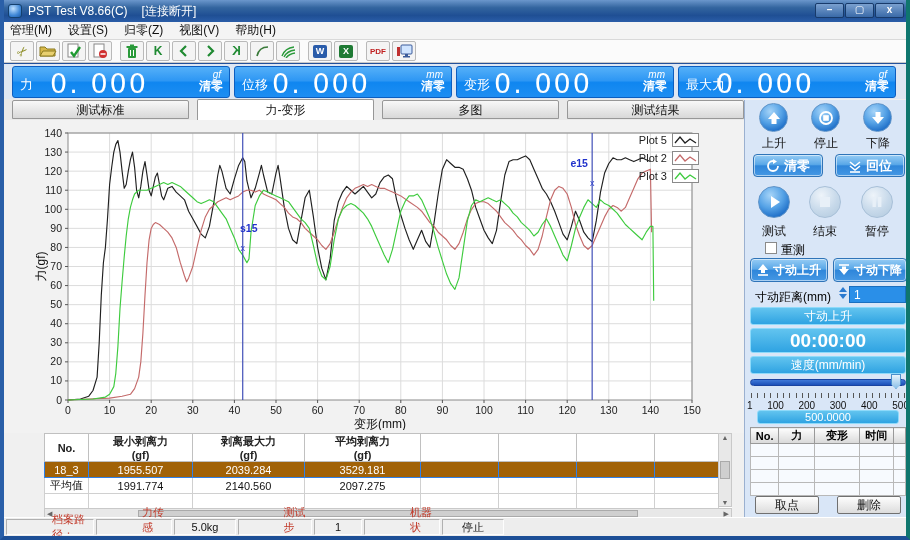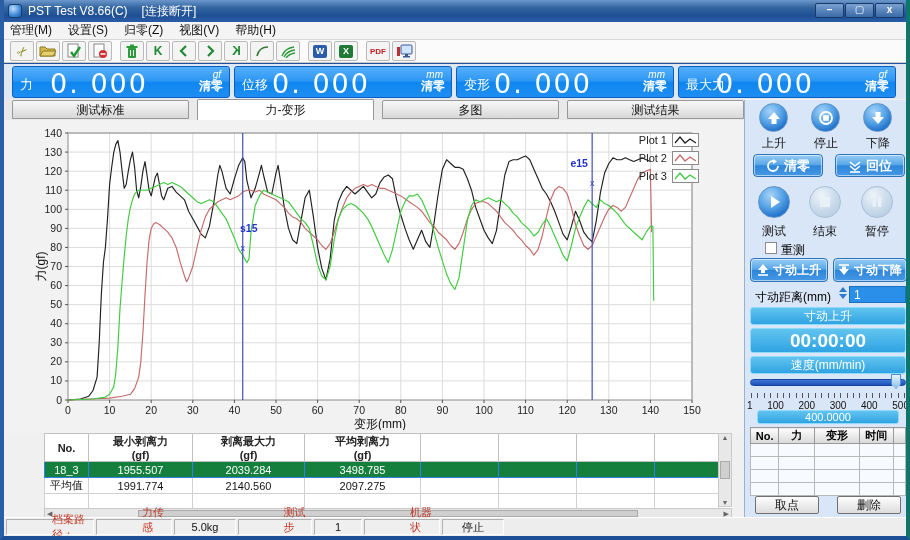--- a/index.html
+++ b/index.html
@@ -46,21 +46,21 @@
   .legend{position:absolute;left:603px;top:11px;width:92px;}
   .lg-row{display:flex;align-items:center;justify-content:flex-end;height:18px;gap:5px;}
   .lg-label{font-size:11px;color:#222;}
   .lg-box{width:27px;height:14px;background:#fff;border:1px solid #8a8a8a;display:flex;align-items:center;}
   
   .results{position:absolute;left:40px;top:433px;width:688px;height:84px;background:#fff;}
   .results table{border-collapse:collapse;table-layout:fixed;width:674px;font-size:11px;}
   .results th{border:1px solid #c0c0c0;background:#fff;font-weight:bold;height:26px;padding:0;color:#222;}
   .results th .h2{font-weight:bold;}
   .results td{border:1px solid #d0d0d0;height:16px;text-align:center;color:#111;padding:0;}
-  .results tr.selected td{background:#15803d;color:#fff;border-color:#2f80e8;}
+  .results tr.selected td{background:#a16207;color:#fff;border-color:#2f80e8;}
   .vscroll{position:absolute;right:0;top:0;width:14px;height:74px;background:#e8e8e8;border:1px solid #c9c9c9;
     display:flex;flex-direction:column;justify-content:space-between;align-items:center;font-size:7px;color:#666;}
   .hscroll{position:absolute;left:0;top:75px;width:688px;height:11px;background:#e8e8e8;border:1px solid #c9c9c9;
     display:flex;justify-content:space-between;align-items:center;font-size:7px;color:#666;padding:0 2px;}
   .thumbv{width:10px;height:18px;background:#cfcfcf;border:1px solid #aaa;}
   .thumbh{width:500px;height:7px;background:#cfcfcf;border:1px solid #aaa;}
   
   .side{position:absolute;left:740px;top:100px;width:166px;height:417px;background:#d9e6f7;border-left:1px solid #9ab0d0;}
   .round-btn{position:absolute;border-radius:50%;border:1px solid #5e93c8;display:flex;align-items:center;justify-content:center;
     background:radial-gradient(circle at 38% 28%,#a6d4f8 0%,#55a2e6 45%,#1f6fc8 78%,#1a60b4 100%);}
@@ -341,21 +341,21 @@
         <path d="M34.0 278.0 L59.0 277.0 L71.4 275.1 L75.6 272.3 L79.8 264.6 L81.8 251.3 L83.9 224.6 L86.0 186.5 L88.1 159.8 L90.2 135.0 L92.2 114.0 L94.3 96.8 L96.4 85.4 L98.5 77.8 L100.6 72.0 L104.7 68.2 L108.9 68.2 L113.0 68.2 L117.2 66.3 L121.4 64.4 L125.5 62.5 L129.7 60.6 L133.8 62.5 L138.0 60.6 L142.2 62.5 L146.3 64.4 L150.5 68.2 L154.6 72.0 L158.8 75.8 L163.0 79.7 L167.1 81.6 L171.3 79.7 L175.4 77.8 L179.6 79.7 L183.8 85.4 L187.9 91.1 L192.1 96.8 L196.2 106.4 L200.4 115.9 L204.6 127.3 L208.7 133.1 L212.9 140.7 L215.0 136.9 L217.0 110.2 L221.2 83.5 L225.4 73.9 L229.5 68.2 L233.7 70.1 L237.8 72.0 L242.0 73.9 L246.2 75.8 L250.3 77.8 L254.5 79.7 L258.6 85.4 L262.8 91.1 L267.0 96.8 L271.1 100.6 L275.3 106.4 L279.4 123.5 L283.6 142.6 L287.8 154.0 L291.9 157.8 L296.1 144.5 L300.2 117.8 L304.4 96.8 L308.6 87.3 L312.7 83.5 L316.9 81.6 L321.0 83.5 L325.2 87.3 L329.4 91.1 L333.5 96.8 L337.7 104.4 L341.8 114.0 L346.0 123.5 L350.2 133.1 L354.3 140.7 L358.5 127.3 L362.6 108.3 L366.8 89.2 L371.0 79.7 L375.1 73.9 L379.3 73.9 L383.4 72.0 L387.6 77.8 L391.8 87.3 L395.9 96.8 L400.1 110.2 L404.2 125.4 L408.4 138.8 L412.6 152.1 L416.7 161.7 L420.9 167.4 L425.0 155.9 L429.2 127.3 L433.4 98.7 L437.5 83.5 L441.7 77.8 L445.8 79.7 L450.0 77.8 L454.2 75.8 L458.3 77.8 L462.5 79.7 L466.6 77.8 L470.8 81.6 L475.0 85.4 L479.1 91.1 L483.3 94.9 L487.4 100.6 L491.6 104.4 L495.8 108.3 L499.9 114.0 L504.1 110.2 L508.2 102.5 L512.4 96.8 L516.6 104.4 L520.7 114.0 L524.9 123.5 L529.0 133.1 L533.2 138.8 L537.4 123.5 L541.5 106.4 L545.7 94.9 L549.8 85.4 L554.0 77.8 L558.2 81.6 L562.3 85.4 L566.5 77.8 L570.6 81.6 L574.8 83.5 L579.0 87.3 L583.1 91.1 L587.3 96.8 L591.4 102.5 L595.6 106.4 L599.8 110.2 L603.9 114.0 L608.1 117.8 L612.2 110.2 L616.4 104.4 L618.9 104.4 L619.7 178.8" fill="none" stroke="#3ecb3e" stroke-width="1.15" stroke-linejoin="round"></path>
         <line x1="208.72000000000003" y1="11" x2="208.72000000000003" y2="278" stroke="#4150b8" stroke-width="1.2"></line>
         <text x="214.72000000000003" y="110.17142857142858" text-anchor="middle" font-size="10.5" font-weight="bold" fill="#2233cc">s15</text>
         <text x="208.72000000000003" y="129.24285714285713" text-anchor="middle" font-size="9" fill="#3344cc">x</text>
         <line x1="558.16" y1="11" x2="558.16" y2="278" stroke="#4150b8" stroke-width="1.2"></line>
         <text x="545.16" y="45.32857142857142" text-anchor="middle" font-size="10.5" font-weight="bold" fill="#2233cc">e15</text>
         <text x="558.16" y="64.39999999999998" text-anchor="middle" font-size="9" fill="#3344cc">x</text>
       </svg>
     <div class="legend" id="legend">
         <div class="lg-row">
-          <span class="lg-label">Plot 1</span>
+          <span class="lg-label">Plot 5</span>
           <span class="lg-box">
             <svg width="25" height="12">
               <polyline points="2,9 7,3 12,9 17,5 23,9" fill="none" stroke="#202020" stroke-width="1.3"></polyline>
             </svg>
           </span>
         </div>
         <div class="lg-row">
           <span class="lg-label">Plot 2</span>
           <span class="lg-box">
             <svg width="25" height="12">
@@ -420,21 +420,21 @@
               <div class="h1"></div>
               <div class="h2"></div>
             </th>
           </tr>
         </thead>
         <tbody>
           <tr class="selected">
             <td>18_3</td>
             <td>1955.507</td>
             <td>2039.284</td>
-            <td>3498.785</td>
+            <td>3529.181</td>
             <td></td>
             <td></td>
             <td></td>
             <td></td>
           </tr>
           <tr>
             <td>平均值</td>
             <td>1991.774</td>
             <td>2140.560</td>
             <td>2097.275</td>
@@ -584,21 +584,21 @@
       </div>
     <div class="scale" id="scale">
         <span>1</span>
         <span>100</span>
         <span>200</span>
         <span>300</span>
         <span>400</span>
         <span>500</span>
       </div>
 
-    <div class="cyan-bar" style="left:12px;top:310px;width:142px;height:14px;font-size:11px">400.0000</div>
+    <div class="cyan-bar" style="left:12px;top:310px;width:142px;height:14px;font-size:11px">500.0000</div>
 
     <div class="minitable" id="minitable">
         <table>
           <colgroup>
             <col style="width: 28px;">
             <col style="width: 36px;">
             <col style="width: 44px;">
             <col style="width: 34px;">
             <col style="width: 12px;">
           </colgroup>

